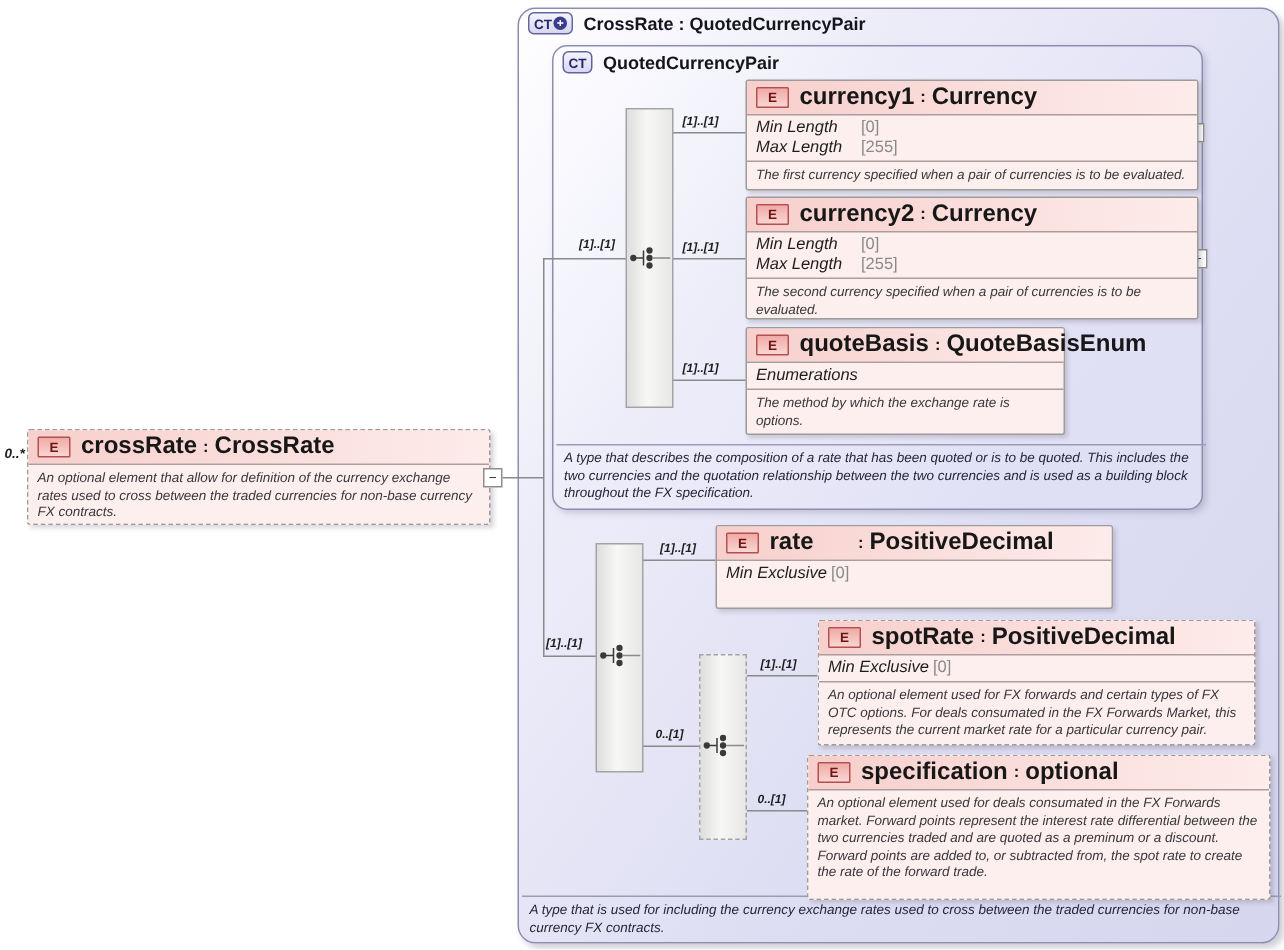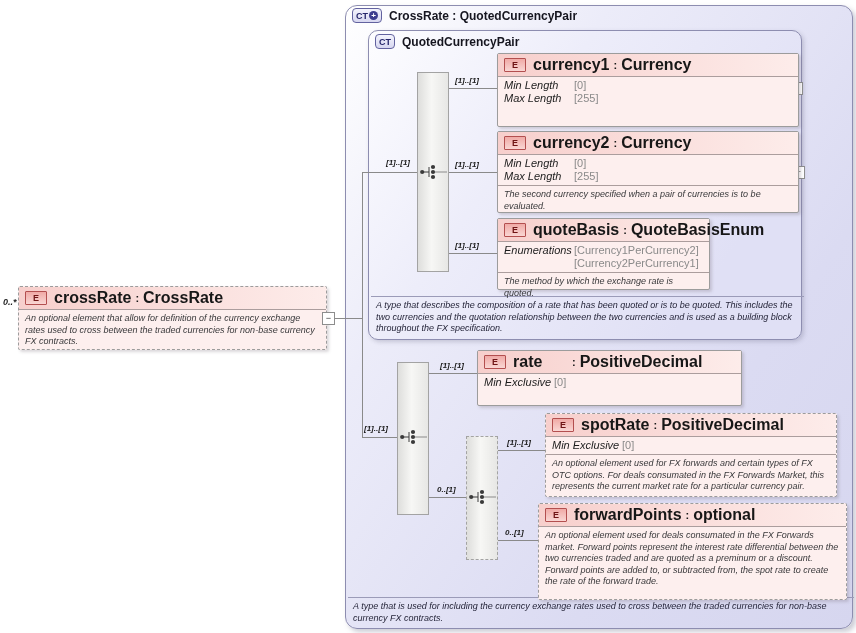--- a/index.html
+++ b/index.html
@@ -207,20 +207,21 @@
     <div class="el-facets">
       <div class="facet-row">
         <span class="facet-name">Min Length</span>
         <span class="facet-vals">[0]</span>
       </div>
       <div class="facet-row">
         <span class="facet-name">Max Length</span>
         <span class="facet-vals">[255]</span>
       </div>
     </div>
+    <div class="el-desc">The first currency specified when a pair of currencies is to be evaluated.</div>
   </div>
 
   <div class="el-box" id="box-currency2">
     <div class="el-header">
       <span class="e-badge">E</span>
       <span class="el-name">currency2</span>
       <span class="colon">:</span>
       <span class="el-type">Currency</span>
     </div>
     <div class="el-facets">
@@ -239,27 +240,23 @@
   <div class="el-box" id="box-quotebasis">
     <div class="el-header">
       <span class="e-badge">E</span>
       <span class="el-name">quoteBasis</span>
       <span class="colon">:</span>
       <span class="el-type">QuoteBasisEnum</span>
     </div>
     <div class="el-facets">
       <div class="facet-row">
         <span class="facet-name">Enumerations</span>
-        <span class="facet-vals">
-          <span>[Currency1PerCurrency2]</span>
-          <span>[Currency2PerCurrency1]</span>
-        </span>
-      </div>
-    </div>
-    <div class="el-desc">The method by which the exchange rate is quoted.</div>
+      </div>
+    </div>
+    <div class="el-desc">The method by which the exchange rate is options.</div>
   </div>
 
   <div class="el-box" id="box-rate">
     <div class="el-header">
       <span class="e-badge">E</span>
       <span class="el-name name-col">rate</span>
       <span class="colon">:</span>
       <span class="el-type">PositiveDecimal</span>
     </div>
     <div class="el-facets">
@@ -282,20 +279,20 @@
         <span class="facet-name">Min Exclusive</span>
         <span class="facet-vals">[0]</span>
       </div>
     </div>
     <div class="el-desc">An optional element used for FX forwards and certain types of FX OTC options. For deals consumated in the FX Forwards Market, this represents the current market rate for a particular currency pair.</div>
   </div>
 
   <div class="el-box dashed" id="box-forwardpoints">
     <div class="el-header">
       <span class="e-badge">E</span>
-      <span class="el-name">forwardPoints</span>
+      <span class="el-name">specification</span>
       <span class="colon">:</span>
       <span class="el-type">optional</span>
     </div>
     <div class="el-desc">An optional element used for deals consumated in the FX Forwards market. Forward points represent the interest rate differential between the two currencies traded and are quoted as a preminum or a discount. Forward points are added to, or subtracted from, the spot rate to create the rate of the forward trade.</div>
   </div>
 
 </div>
 
 </body></html>

